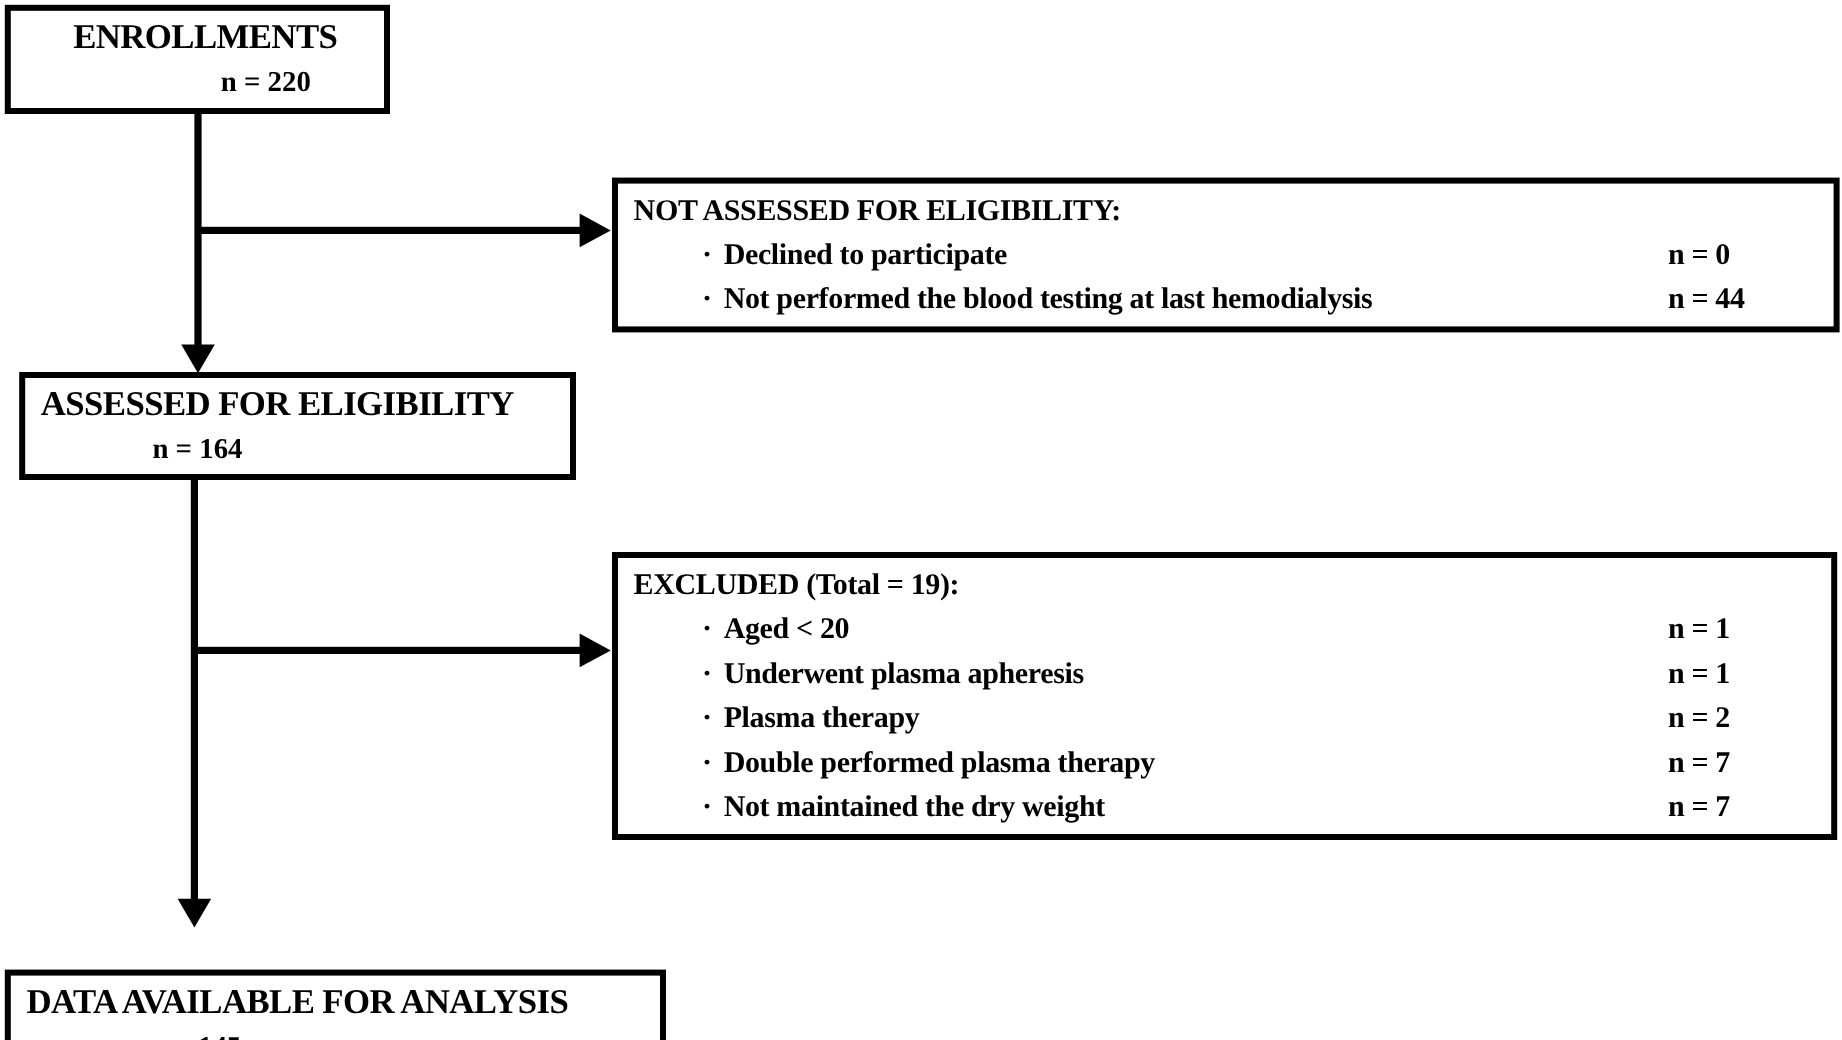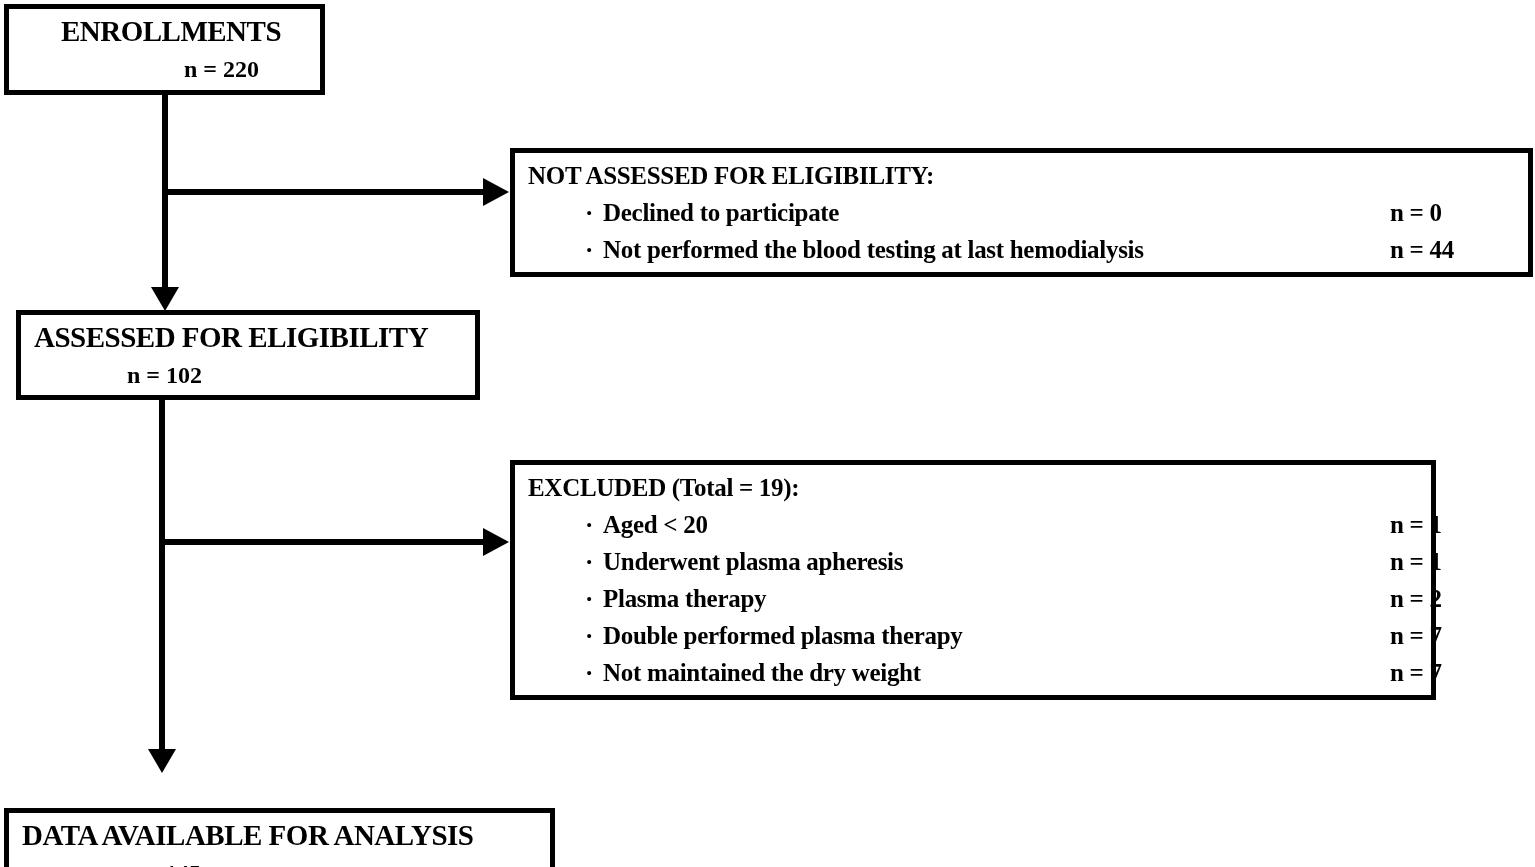--- a/index.html
+++ b/index.html
@@ -37,21 +37,21 @@
     line-height: 38px;
   }
   #box-enrollments { left: 4px;   top: 4px;   width: 321px;  height: 91px; text-align: center;  }
   #box-enrollments .node-count { padding-left: 114px; }
   #box-assessed    { left: 4px;   top: 310px; width: 464px;  height: 90px; margin-left: 12px;  }
   #box-assessed .node-count { padding-left: 106px; }
   #box-analysis    { left: 4px;   top: 808px; width: 551px;  height: 91px;  }
   #box-analysis .node-count { padding-left: 117px; }
   
   #box-not-assessed { left: 510px; top: 148px; width: 1023px; height: 129px; }
-  #box-excluded     { left: 510px; top: 460px; width: 926px; height: 240px; }
+  #box-excluded     { left: 510px; top: 460px; width: 1021px; height: 240px; }
   .node-detail .side-title {
     font-size: 25px;
     line-height: 37px;
     padding: 4px 0 0 13px;
     letter-spacing: -0.3px;
   }
   .side-row {
     position: relative;
     font-size: 25px;
     line-height: 37px;
@@ -118,21 +118,21 @@
       <span class="n-count">n = 0</span>
     </div>
     <div class="side-row">
       <span class="bullet">·</span><span>Not performed the blood testing at last hemodialysis</span>
       <span class="n-count">n = 44</span>
     </div>
   </div>
 
   <div class="node node-simple" id="box-assessed">
     <div class="node-title">ASSESSED FOR ELIGIBILITY</div>
-    <div class="node-count">n = 102</div>
+    <div class="node-count">n = 164</div>
   </div>
 
   <div class="shaft" id="v2"></div>
   <div class="arrow-down" id="v2-head"></div>
 
   <div class="shaft" id="h2"></div>
   <div class="arrow-right" id="h2-head"></div>
 
   <div class="node node-detail" id="box-excluded">
     <div class="side-title">EXCLUDED (Total = 19):</div>

